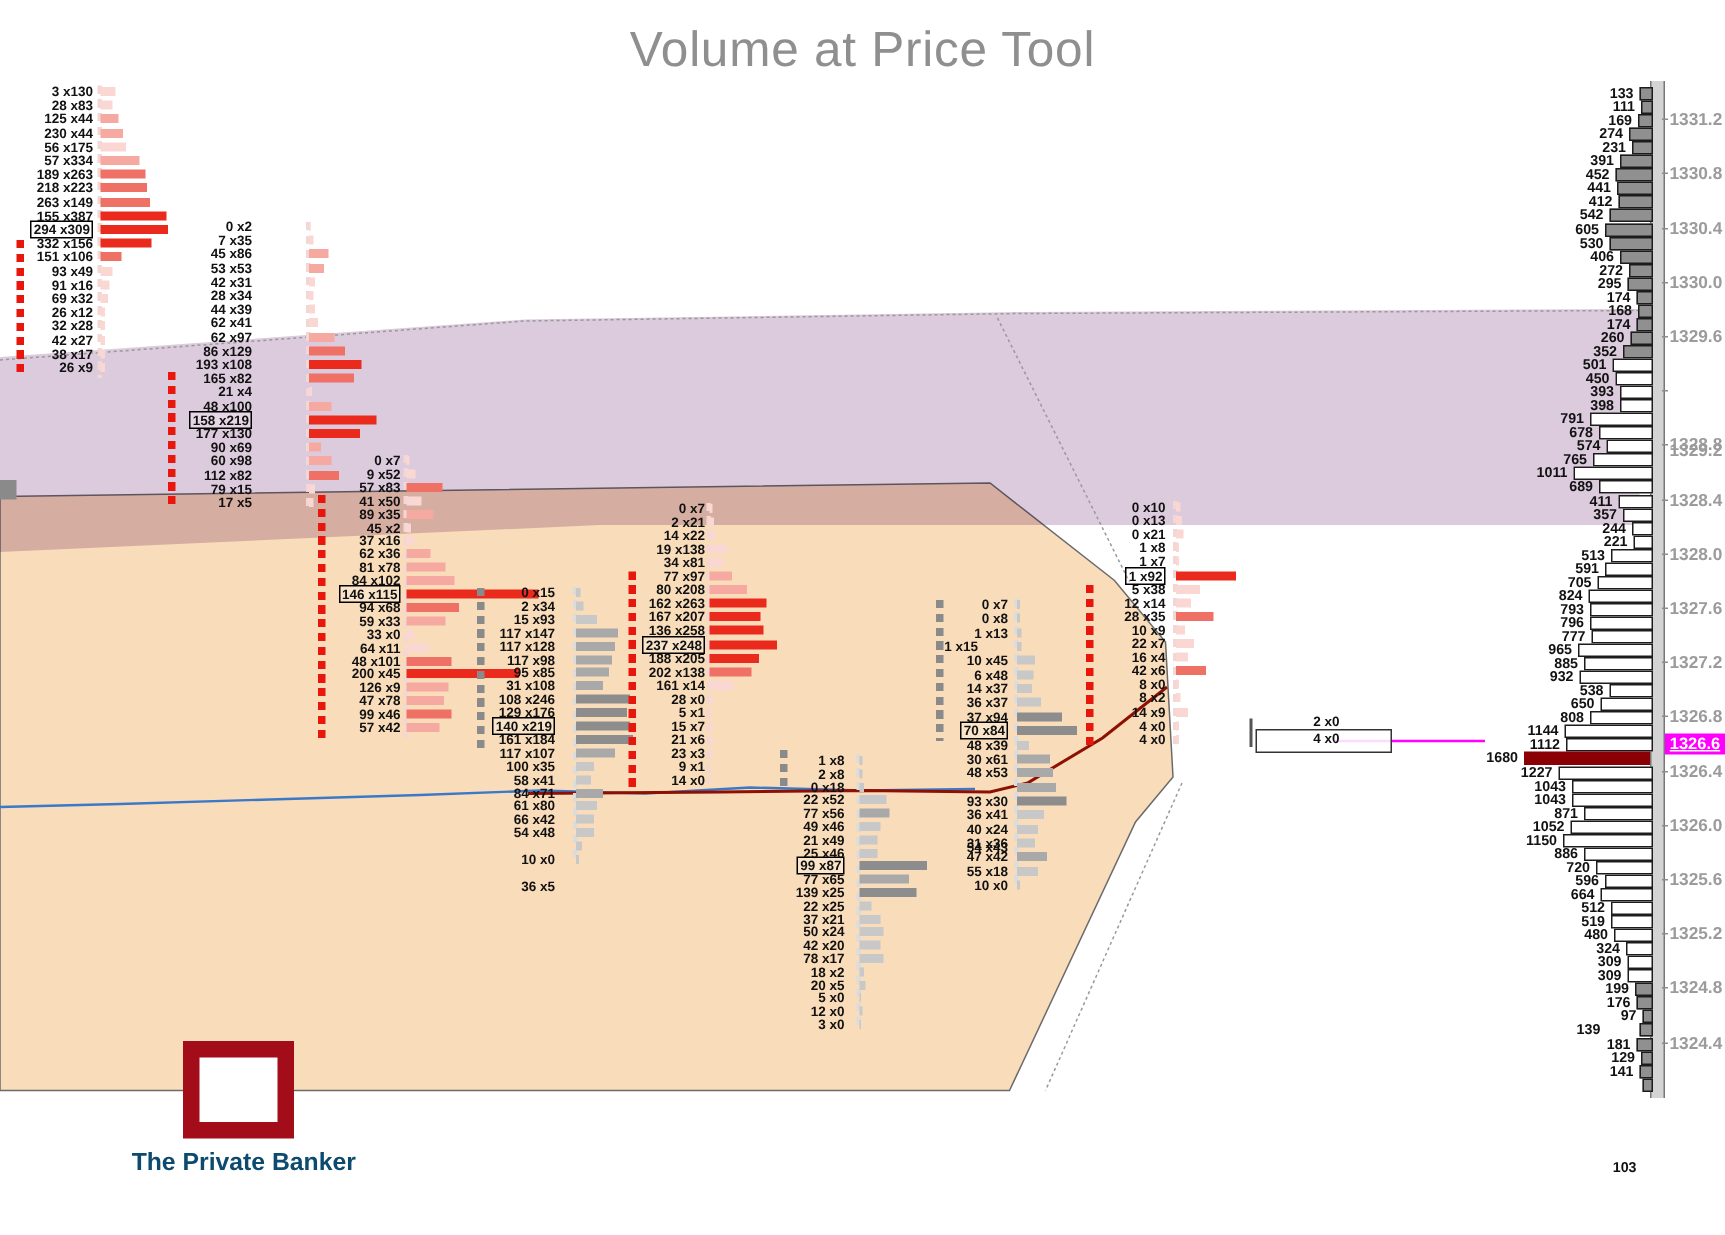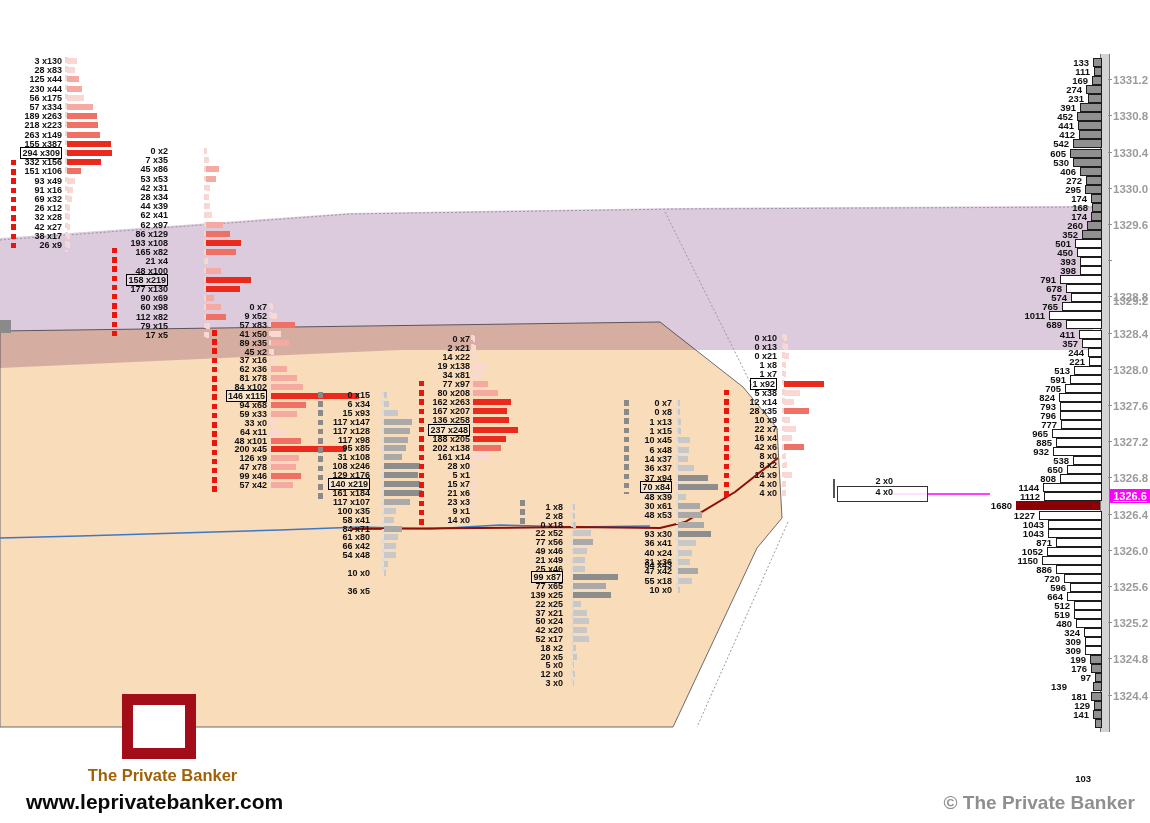--- a/index.html
+++ b/index.html
@@ -19,29 +19,30 @@
   .lad-bar{position:absolute;height:7px;border:1px solid #1c1c1c;z-index:3;}
   .lad-bar.noborder{border:none;height:9px;}
   .axis-strip{position:absolute;background:#d4d4d4;border-left:1px solid #777;border-right:1px solid #777;z-index:2;}
   .price-lbl{position:absolute;font-size:11.5px;font-weight:bold;color:#9b9b9b;z-index:4;white-space:nowrap;}
   .price-dash{position:absolute;width:4px;height:1px;background:#8d8d8d;z-index:4;}
   .price-tag{position:absolute;color:#fff;font-size:11px;font-weight:bold;text-align:center;
              line-height:14px;z-index:6;text-decoration:underline;}
   .mini-box{position:absolute;border:1px solid #333;background:rgba(255,255,255,0.85);z-index:3;}
   .mini-tick{position:absolute;width:2px;background:#555;z-index:3;}
   .logo-square{position:absolute;background:#fff;z-index:6;}
-  .logo-caption{position:absolute;font-size:16.5px;font-weight:bold;color:#a16207;z-index:6;}
+  .logo-caption{position:absolute;font-size:16.5px;font-weight:bold;color:#0c4a6e;z-index:6;}
   .site-url{position:absolute;font-size:21px;font-weight:600;color:#0a0a0a;z-index:6;}
   .copyright{position:absolute;font-size:19px;font-weight:bold;color:#8f8f8f;z-index:6;}
   .stub{position:absolute;z-index:3;}
 </style>
 </head>
 <body>
 
 <div id="stage">
+  <div class="title">Volume at Price Tool</div>
   <div id="chart">
       <svg width="1150" height="823" id="bg-svg">
         <polygon points="0,238 350,213 680,208 1093,206 1093,350 400,350 0,368" fill="#dccadd" stroke="none" stroke-width="1" style="mix-blend-mode: multiply;"></polygon>
         <polygon points="0,331 660,322 743,387 777,428 782,518 757,548 673,727 0,727" fill="#f9dcba" stroke="#6b6b6b" stroke-width="1" style="mix-blend-mode: multiply;"></polygon>
         <polyline points="0,240 350,214 680,209 1093,207" fill="none" stroke="#999" stroke-width="1" stroke-dasharray="2,2"></polyline>
         <polyline points="665,212 753,388" fill="none" stroke="#999" stroke-width="1" stroke-dasharray="2,2"></polyline>
         <polyline points="788,522 697,727" fill="none" stroke="#999" stroke-width="1" stroke-dasharray="2,2"></polyline>
         <polyline points="0,538 80,536 180,533 280,530 360,527 430,529 500,525 575,527 650,526" fill="none" stroke="#3c78c8" stroke-width="1.6"></polyline>
         <polyline points="352,529 480,528 575,527 660,528 685,522 735,492 778,458" fill="none" stroke="#8c1004" stroke-width="2"></polyline>
         <polyline points="890,494 990,494" fill="none" stroke="#ff00ff" stroke-width="1.6"></polyline>
@@ -175,21 +176,21 @@
       <div class="row-label" style="left: 147px; top: 463.2px;"><span>47 x78</span></div>
       <div class="vbar" style="left: 271px; top: 464.2px; width: 25px; background: rgb(245, 169, 161);"></div>
       <div class="row-label" style="left: 147px; top: 472.1px;"><span>99 x46</span></div>
       <div class="vbar" style="left: 271px; top: 473.1px; width: 30px; background: rgb(239, 113, 102);"></div>
       <div class="row-label" style="left: 147px; top: 481px;"><span>57 x42</span></div>
       <div class="vbar" style="left: 271px; top: 482px; width: 22px; background: rgb(245, 169, 161);"></div>
       <div class="basecol" style="left: 382px; top: 391px; width: 3px; height: 183px; background: repeating-linear-gradient(rgb(220, 220, 220) 0px, rgb(220, 220, 220) 5.5px, transparent 5.5px, transparent 9.2px);"></div>
       <div class="tickcol" style="left: 318px; top: 392px; width: 5px; height: 108px; background: repeating-linear-gradient(rgb(138, 138, 138) 0px, rgb(138, 138, 138) 5.5px, transparent 5.5px, transparent 9.2px);"></div>
       <div class="row-label" style="left: 250px; top: 391px;"><span>0 x15</span></div>
       <div class="vbar" style="left: 384px; top: 392px; width: 3px; background: rgb(200, 200, 200);"></div>
-      <div class="row-label" style="left: 250px; top: 399.9px;"><span>6 x34</span></div>
+      <div class="row-label" style="left: 250px; top: 399.9px;"><span>2 x34</span></div>
       <div class="vbar" style="left: 384px; top: 400.9px; width: 5px; background: rgb(200, 200, 200);"></div>
       <div class="row-label" style="left: 250px; top: 408.8px;"><span>15 x93</span></div>
       <div class="vbar" style="left: 384px; top: 409.8px; width: 14px; background: rgb(200, 200, 200);"></div>
       <div class="row-label" style="left: 250px; top: 417.7px;"><span>117 x147</span></div>
       <div class="vbar" style="left: 384px; top: 418.7px; width: 28px; background: rgb(169, 169, 169);"></div>
       <div class="row-label" style="left: 250px; top: 426.6px;"><span>117 x128</span></div>
       <div class="vbar" style="left: 384px; top: 427.6px; width: 26px; background: rgb(169, 169, 169);"></div>
       <div class="row-label" style="left: 250px; top: 435.5px;"><span>117 x98</span></div>
       <div class="vbar" style="left: 384px; top: 436.5px; width: 24px; background: rgb(169, 169, 169);"></div>
       <div class="row-label" style="left: 250px; top: 444.4px;"><span>95 x85</span></div>
@@ -291,41 +292,41 @@
       <div class="row-label" style="left: 443px; top: 591px;"><span>139 x25</span></div>
       <div class="vbar" style="left: 573px; top: 592px; width: 38px; background: rgb(141, 141, 141);"></div>
       <div class="row-label" style="left: 443px; top: 599.8px;"><span>22 x25</span></div>
       <div class="vbar" style="left: 573px; top: 600.8px; width: 8px; background: rgb(200, 200, 200);"></div>
       <div class="row-label" style="left: 443px; top: 608.6px;"><span>37 x21</span></div>
       <div class="vbar" style="left: 573px; top: 609.6px; width: 14px; background: rgb(200, 200, 200);"></div>
       <div class="row-label" style="left: 443px; top: 617.4px;"><span>50 x24</span></div>
       <div class="vbar" style="left: 573px; top: 618.4px; width: 16px; background: rgb(200, 200, 200);"></div>
       <div class="row-label" style="left: 443px; top: 626.2px;"><span>42 x20</span></div>
       <div class="vbar" style="left: 573px; top: 627.2px; width: 14px; background: rgb(200, 200, 200);"></div>
-      <div class="row-label" style="left: 443px; top: 635px;"><span>52 x17</span></div>
+      <div class="row-label" style="left: 443px; top: 635px;"><span>78 x17</span></div>
       <div class="vbar" style="left: 573px; top: 636px; width: 16px; background: rgb(200, 200, 200);"></div>
       <div class="row-label" style="left: 443px; top: 643.8px;"><span>18 x2</span></div>
       <div class="vbar" style="left: 573px; top: 644.8px; width: 3px; background: rgb(200, 200, 200);"></div>
       <div class="row-label" style="left: 443px; top: 652.6px;"><span>20 x5</span></div>
       <div class="vbar" style="left: 573px; top: 653.6px; width: 4px; background: rgb(200, 200, 200);"></div>
       <div class="row-label" style="left: 443px; top: 661.4px;"><span>5 x0</span></div>
       <div class="vbar" style="left: 573px; top: 662.4px; width: 1px; background: rgb(200, 200, 200);"></div>
       <div class="row-label" style="left: 443px; top: 670.2px;"><span>12 x0</span></div>
       <div class="vbar" style="left: 573px; top: 671.2px; width: 2px; background: rgb(200, 200, 200);"></div>
       <div class="row-label" style="left: 443px; top: 679px;"><span>3 x0</span></div>
       <div class="vbar" style="left: 573px; top: 680px; width: 1px; background: rgb(200, 200, 200);"></div>
       <div class="basecol" style="left: 676px; top: 399px; width: 3px; height: 193px; background: repeating-linear-gradient(rgb(220, 220, 220) 0px, rgb(220, 220, 220) 5.5px, transparent 5.5px, transparent 9.2px);"></div>
       <div class="tickcol" style="left: 624px; top: 400px; width: 5px; height: 94px; background: repeating-linear-gradient(rgb(138, 138, 138) 0px, rgb(138, 138, 138) 5.5px, transparent 5.5px, transparent 9.2px);"></div>
       <div class="row-label" style="left: 552px; top: 399px;"><span>0 x7</span></div>
       <div class="vbar" style="left: 678px; top: 400px; width: 2px; background: rgb(200, 200, 200);"></div>
       <div class="row-label" style="left: 552px; top: 408.35px;"><span>0 x8</span></div>
       <div class="vbar" style="left: 678px; top: 409.35px; width: 2px; background: rgb(200, 200, 200);"></div>
       <div class="row-label" style="left: 552px; top: 417.7px;"><span>1 x13</span></div>
       <div class="vbar" style="left: 678px; top: 418.7px; width: 3px; background: rgb(200, 200, 200);"></div>
-      <div class="row-label" style="left: 552px; top: 427.05px;"><span>1 x15</span></div>
+      <div class="row-label" style="left: 532px; top: 427.05px;"><span>1 x15</span></div>
       <div class="vbar" style="left: 678px; top: 428.05px; width: 3px; background: rgb(200, 200, 200);"></div>
       <div class="row-label" style="left: 552px; top: 436.4px;"><span>10 x45</span></div>
       <div class="vbar" style="left: 678px; top: 437.4px; width: 12px; background: rgb(200, 200, 200);"></div>
       <div class="row-label" style="left: 552px; top: 445.75px;"><span>6 x48</span></div>
       <div class="vbar" style="left: 678px; top: 446.75px; width: 11px; background: rgb(200, 200, 200);"></div>
       <div class="row-label" style="left: 552px; top: 455.1px;"><span>14 x37</span></div>
       <div class="vbar" style="left: 678px; top: 456.1px; width: 10px; background: rgb(200, 200, 200);"></div>
       <div class="row-label" style="left: 552px; top: 464.45px;"><span>36 x37</span></div>
       <div class="vbar" style="left: 678px; top: 465.45px; width: 16px; background: rgb(200, 200, 200);"></div>
       <div class="row-label" style="left: 552px; top: 473.8px;"><span>37 x94</span></div>
@@ -580,15 +581,13 @@
       <div class="price-lbl" style="left: 1113px; top: 617.1px;">1325.2</div>
       <div class="price-dash" style="left: 1108px; top: 658.3px;"></div>
       <div class="price-lbl" style="left: 1113px; top: 653.3px;">1324.8</div>
       <div class="price-dash" style="left: 1108px; top: 694.5px;"></div>
       <div class="price-lbl" style="left: 1113px; top: 689.5px;">1324.4</div>
       <div class="price-tag" style="left: 1110px; top: 489.4px; width: 40px; height: 14px; background: rgb(255, 0, 255);">1326.6</div>
     </div>
 
   <div class="logo-square" style="left:122px;top:694px;width:52px;height:43px;border:11px solid #a30d1a;"></div>
   <div class="logo-caption" style="left:60px;top:766px;width:205px;text-align:center;">The Private Banker</div>
-  <div class="site-url" style="left:26px;top:790px;">www.leprivatebanker.com</div>
-  <div class="copyright" style="left:835px;top:792px;width:300px;text-align:right;">© The Private Banker</div>
 </div>
 
 </body></html>

